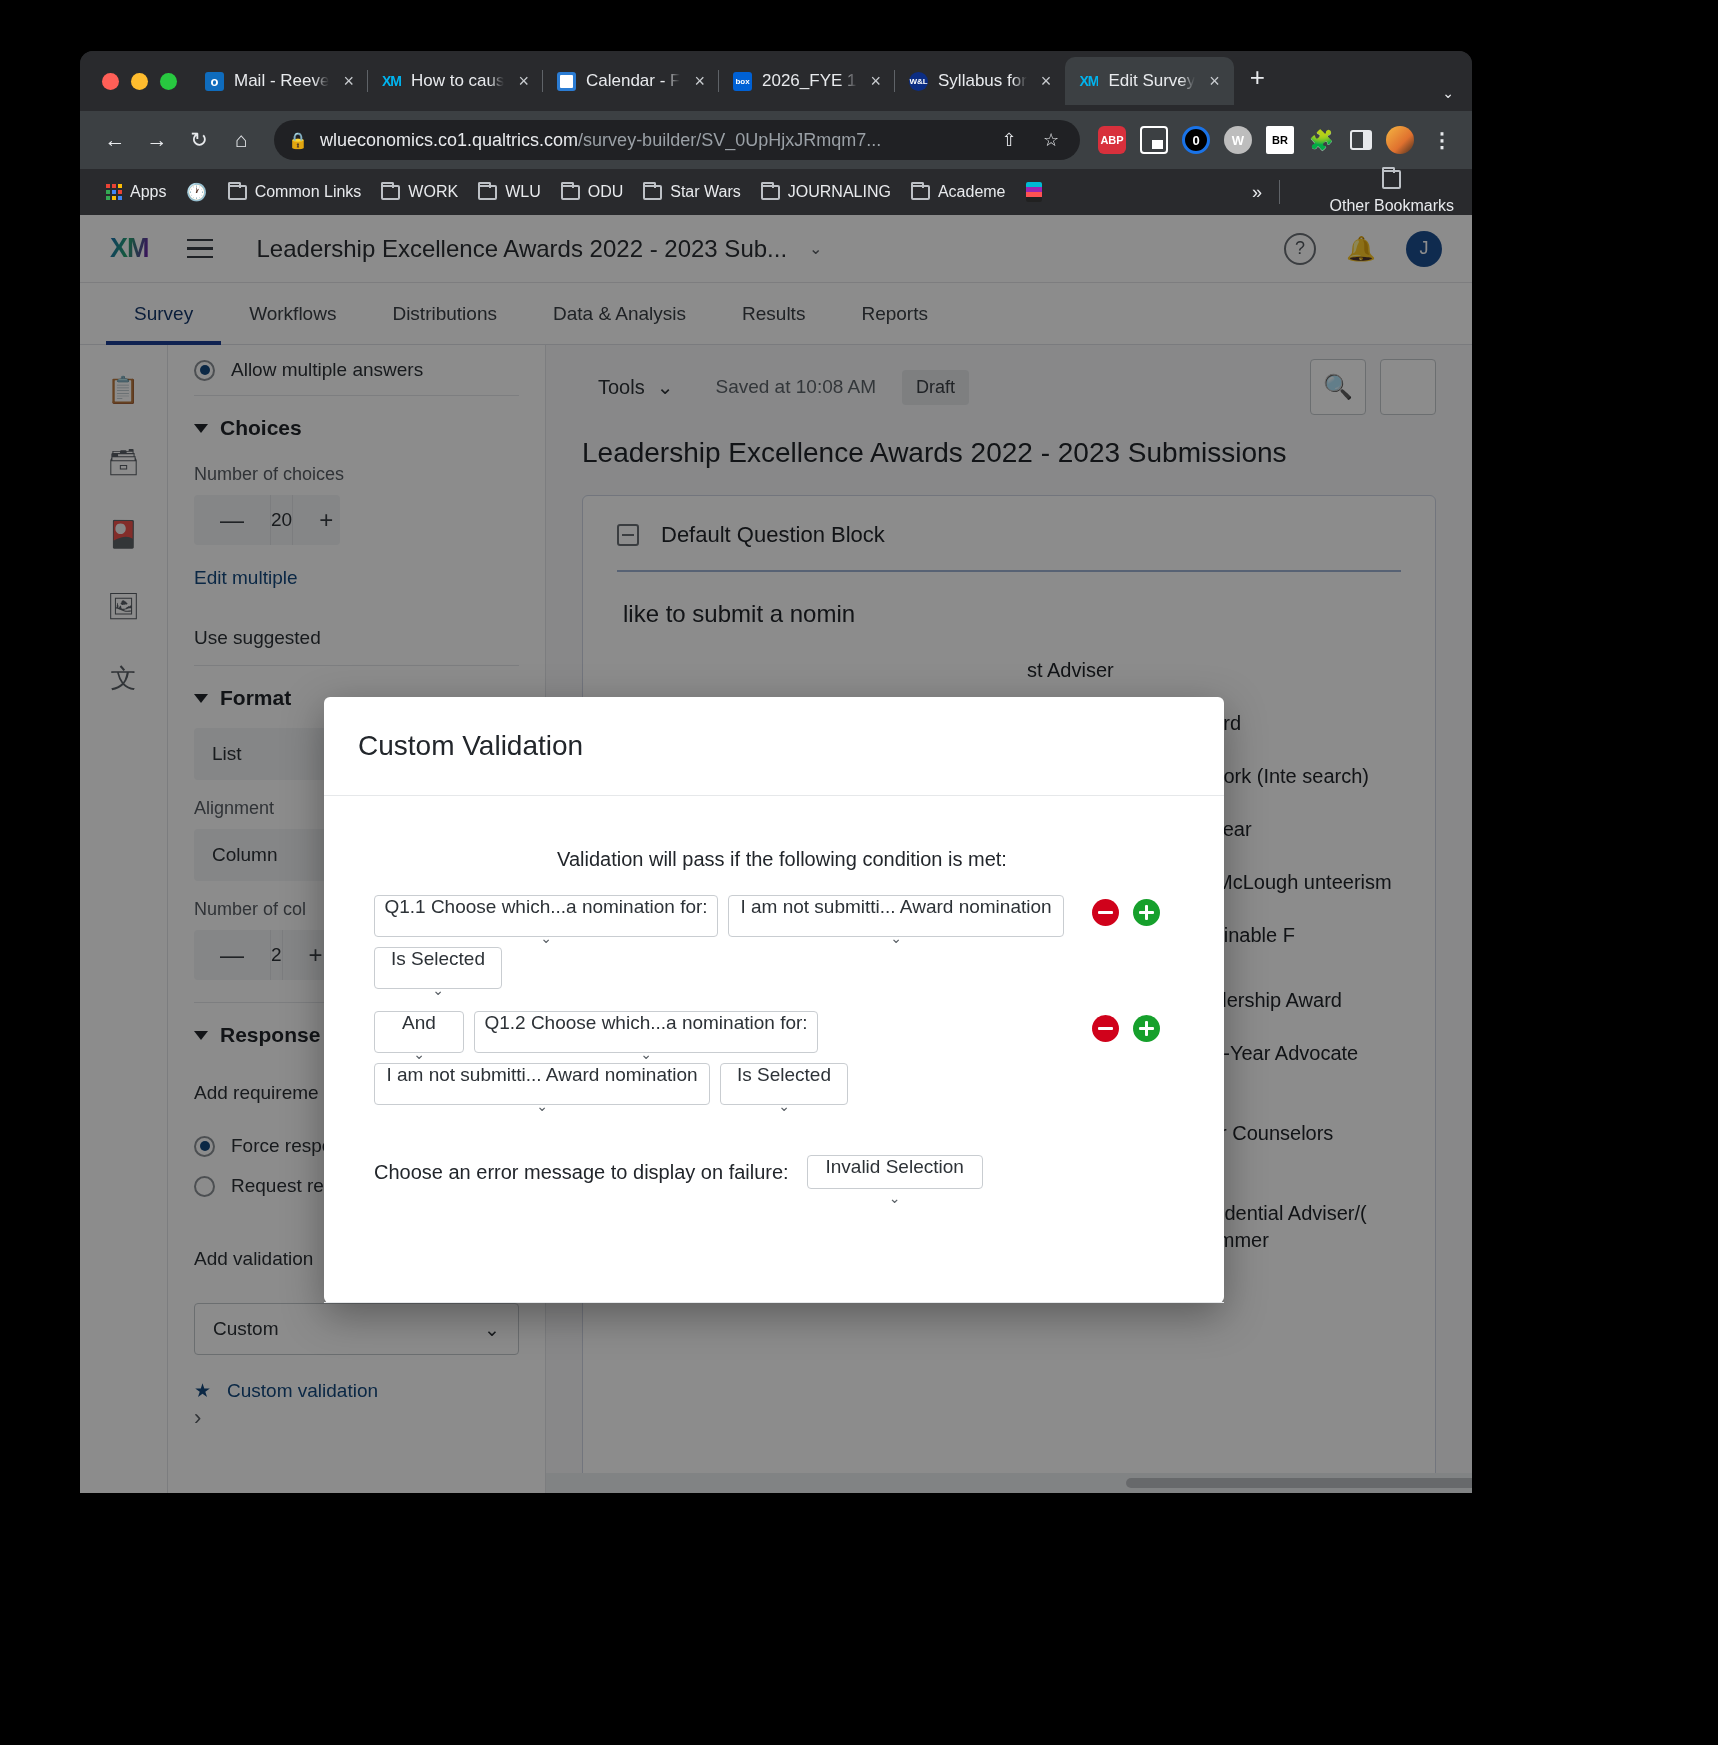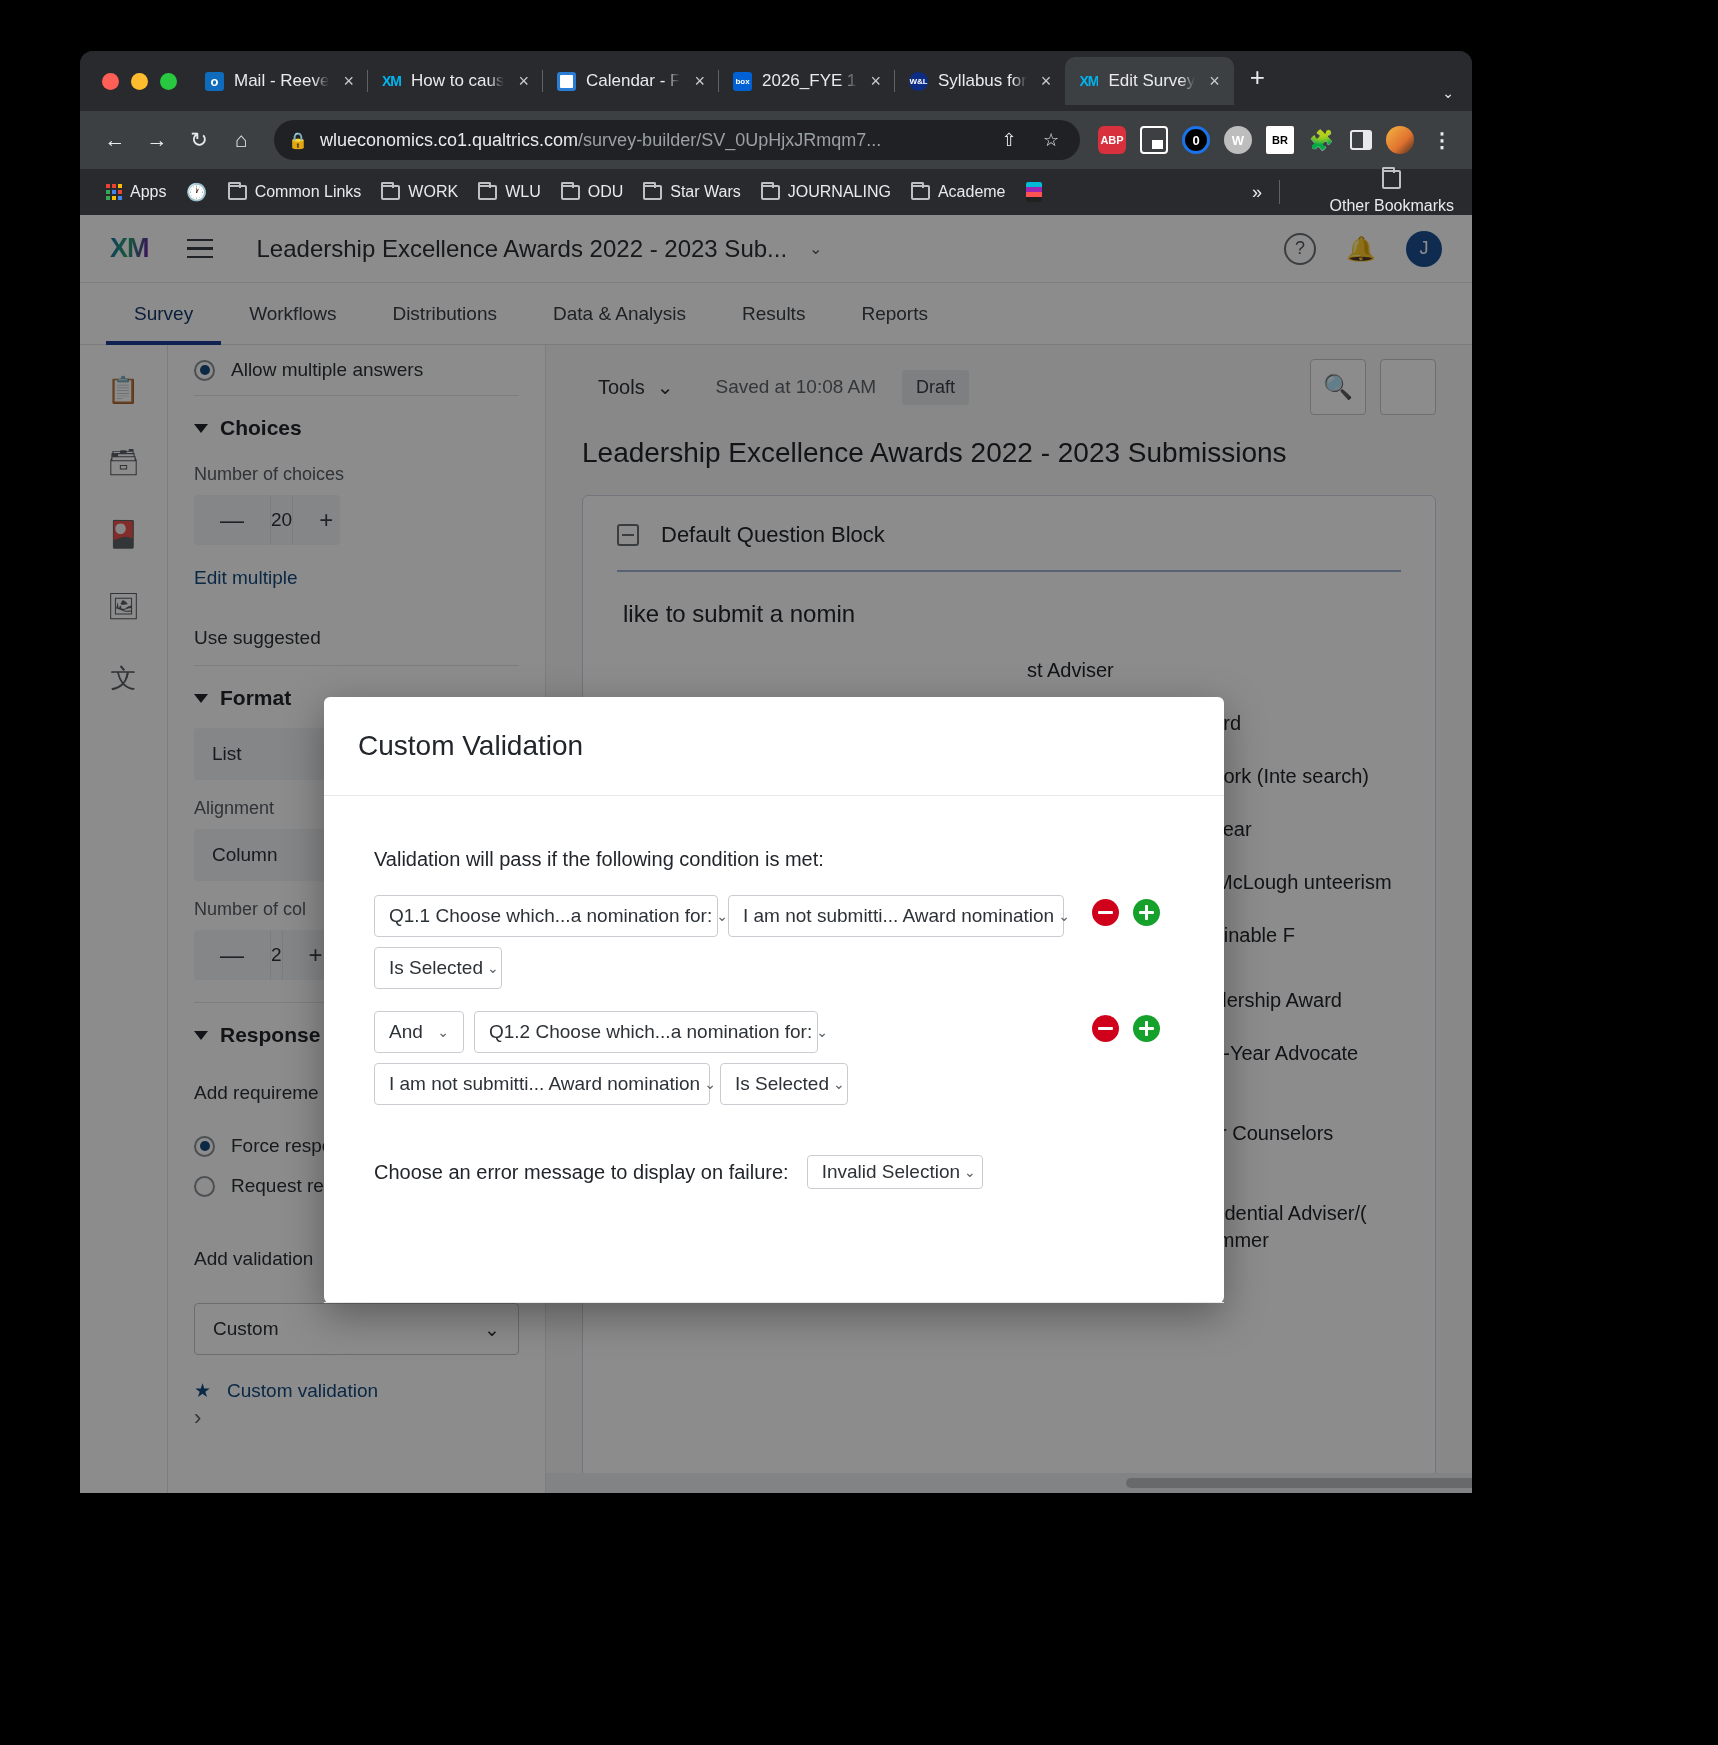--- a/index.html
+++ b/index.html
@@ -252,37 +252,38 @@
     background: #fff;
     border-radius: 6px;
     box-shadow: 0 12px 40px rgba(0,0,0,0.35);
     z-index: 50;
     display: flex;
     flex-direction: column;
   }
   #modal-header { height: 98px; display: flex; align-items: center; padding: 0 34px; }
   #modal-title { font-size: 28px; color: #22262b; }
   .modal-hr { height: 1px; background: #e6e8ea; }
-  #modal-body { flex: 1; padding: 26px 34px 0 50px; }
+  #modal-body { flex: 1; padding: 26px 34px 0 50px; text-align: center; }
   #modal-intro { font-size: 20px; color: #22262b; padding: 26px 0 24px; }
 
   .cond-row { display: flex; align-items: flex-start; gap: 0; margin-bottom: 10px; }
   .cond-fields { display: flex; flex-wrap: wrap; gap: 10px; width: 700px; }
   .dd {
     border: 1px solid #c9cdd1;
     border-radius: 4px;
     height: 42px;
     display: inline-flex;
     align-items: center;
-    gap: 4px;
+    gap: 12px;
     padding: 0 14px;
     font-size: 19px;
     color: #2d3237;
     background: #fff;
     white-space: nowrap;
+    flex-direction: column;
   }
   .dd .chev { font-size: 14px; color: #5a6066; }
   .cond-actions { display: flex; align-items: center; gap: 14px; margin-left: 18px; padding-top: 4px; }
   .ico-btn { width: 27px; height: 27px; border-radius: 50%; display: flex; align-items: center; justify-content: center; color: #fff; font-size: 19px; font-weight: bold; line-height: 1; }
   .ico-minus { background: #d0021b; }
   .ico-minus::after { content:""; width: 15px; height: 3px; background: #fff; border-radius: 1px; }
   .ico-plus { background: #16a02c; position: relative; }
   .ico-plus::before { content:""; position: absolute; width: 15px; height: 3px; background: #fff; border-radius: 1px; }
   .ico-plus::after { content:""; position: absolute; width: 3px; height: 15px; background: #fff; border-radius: 1px; }
 

